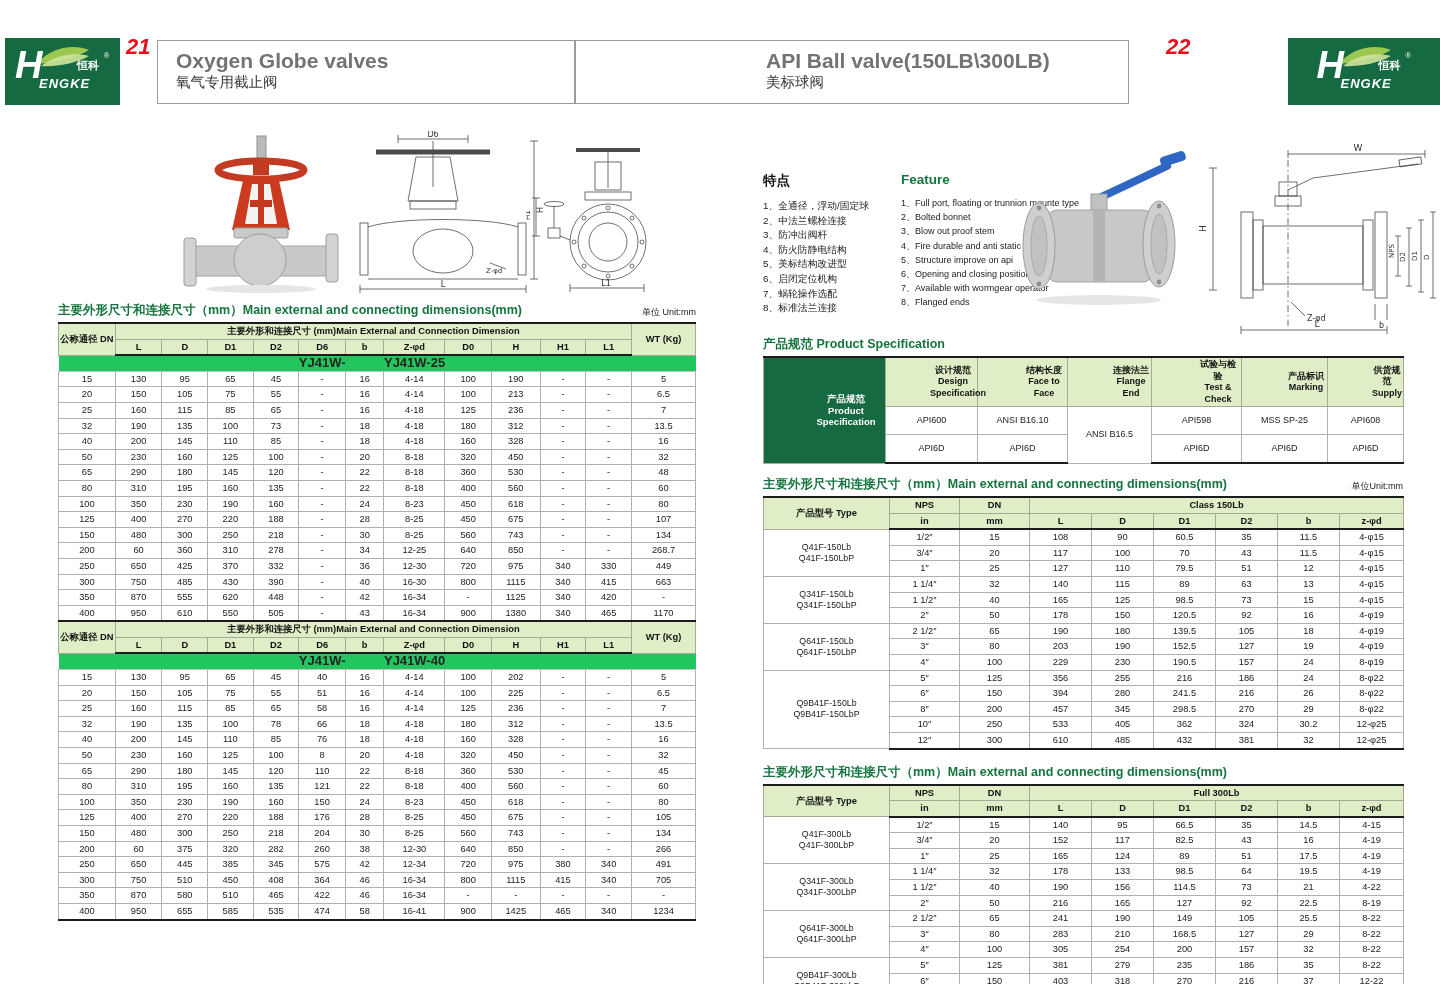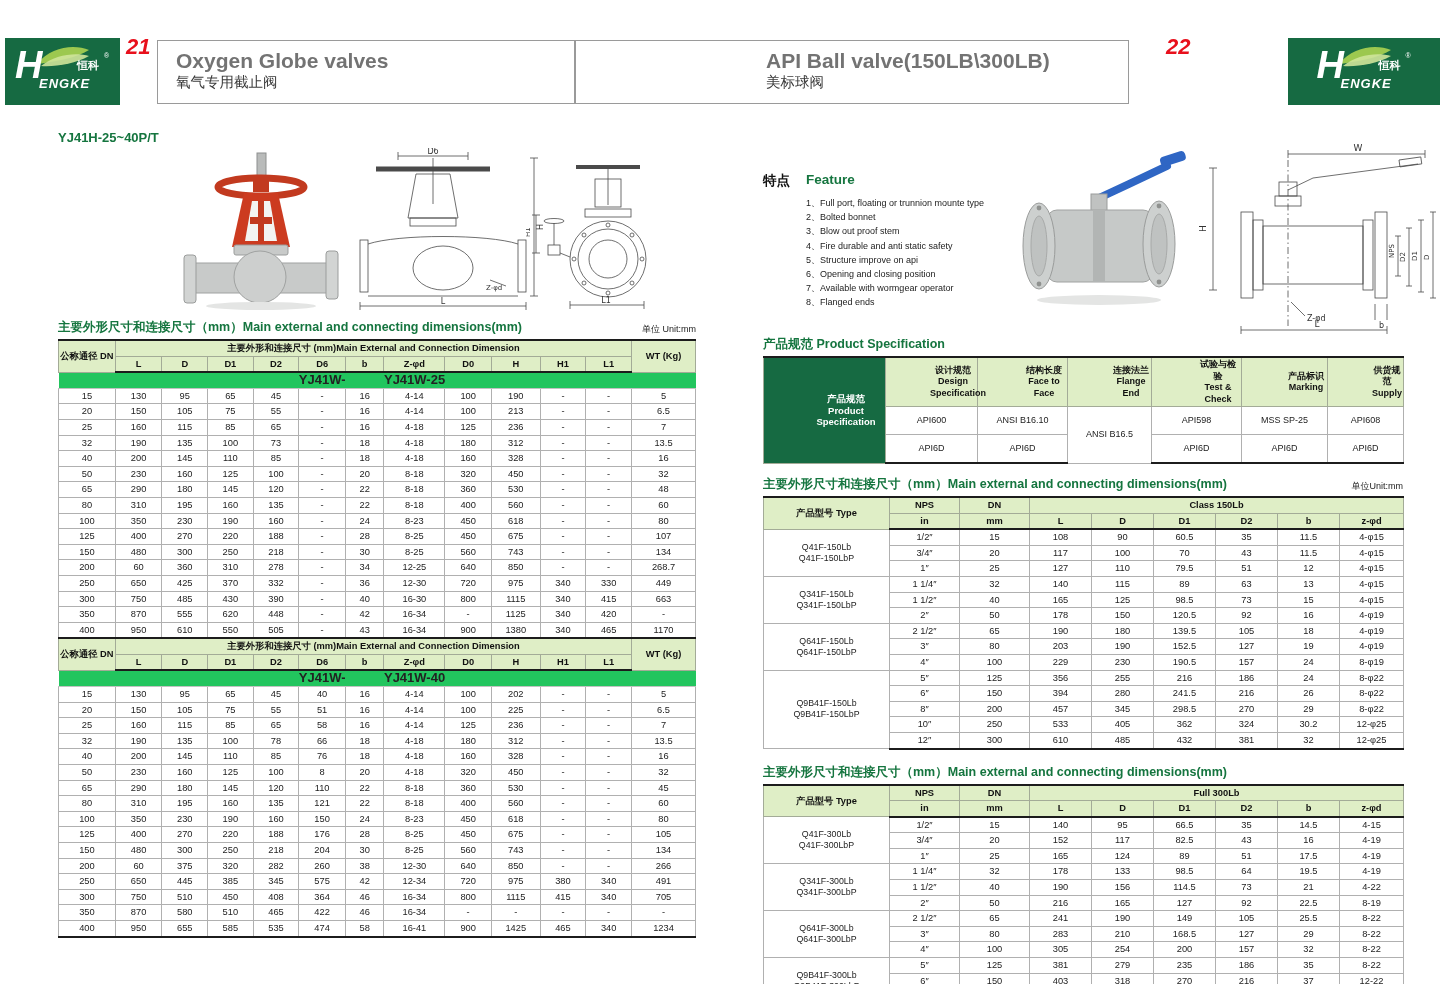--- a/index.html
+++ b/index.html
@@ -109,21 +109,20 @@
       <path d="M8,24 C22,12 44,10 56,14 C42,22 22,25 8,24 Z" fill="#cfe49a" opacity="0.9"></path>
     </svg>
     <span class="logo-h">H</span>
     <span class="logo-rest">ENGKE</span>
     <span class="logo-cn">恒科</span>
     <span class="logo-reg">®</span>
   </div>
 </div>
 
 <div class="left-col">
-  <p class="model">YJ41H-25~40P/T</p>
 
   <div class="imgrow">
 
     <svg class="gv-photo" width="170" height="162" viewBox="0 0 170 162">
       <rect x="81" y="2" width="9" height="28" fill="#b9bbba" stroke="#8e908f" stroke-width="1"></rect>
       <ellipse cx="85" cy="36" rx="43" ry="9" fill="none" stroke="#c23a1f" stroke-width="7"></ellipse>
       <rect x="77" y="28" width="16" height="13" fill="#c23a1f"></rect>
       <path d="M68,42 L102,42 L114,96 L56,96 Z" fill="#cc3b20"></path>
       <path d="M76,50 L94,50 L101,90 L69,90 Z" fill="#f3f4f2"></path>
       <rect x="82" y="50" width="6" height="40" fill="#c23a1f"></rect>
@@ -778,20 +777,30 @@
       </tbody>
   </table>
 </div>
 
 <div class="right-col">
 
   <div class="feat-row">
     <div class="features">
       <div class="fcol f-cn">
         <h3 class="cn-h">特点</h3>
+        <ul>
+            <li>1、全通径，浮动/固定球</li>
+            <li>2、中法兰螺栓连接</li>
+            <li>3、防冲出阀杆</li>
+            <li>4、防火防静电结构</li>
+            <li>5、美标结构改进型</li>
+            <li>6、启闭定位机构</li>
+            <li>7、蜗轮操作选配</li>
+            <li>8、标准法兰连接</li>
+          </ul>
       </div>
       <div class="fcol f-en">
         <h3 class="en-h">Feature</h3>
         <ul>
             <li>1、Full port, floating or trunnion mounte type</li>
             <li>2、Bolted bonnet</li>
             <li>3、Blow out proof stem</li>
             <li>4、Fire durable and anti static safety</li>
             <li>5、Structure improve on api</li>
             <li>6、Opening and closing position</li>

